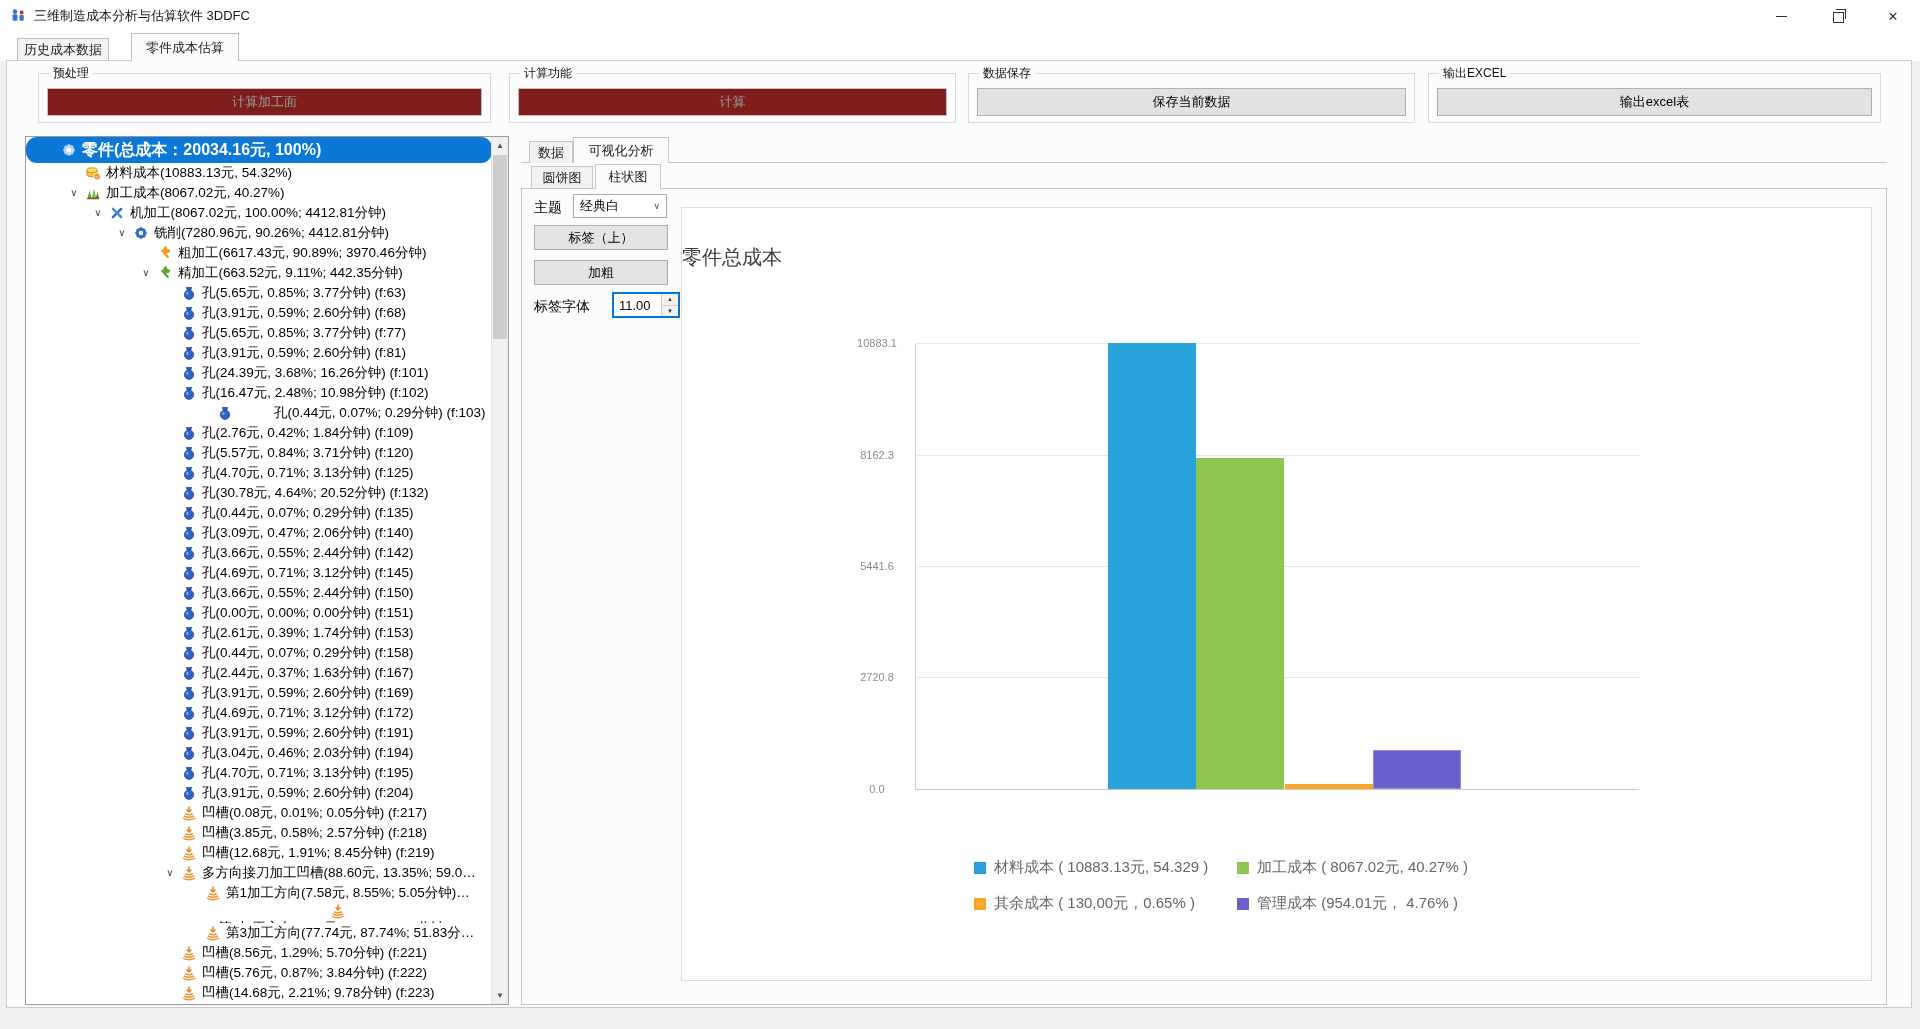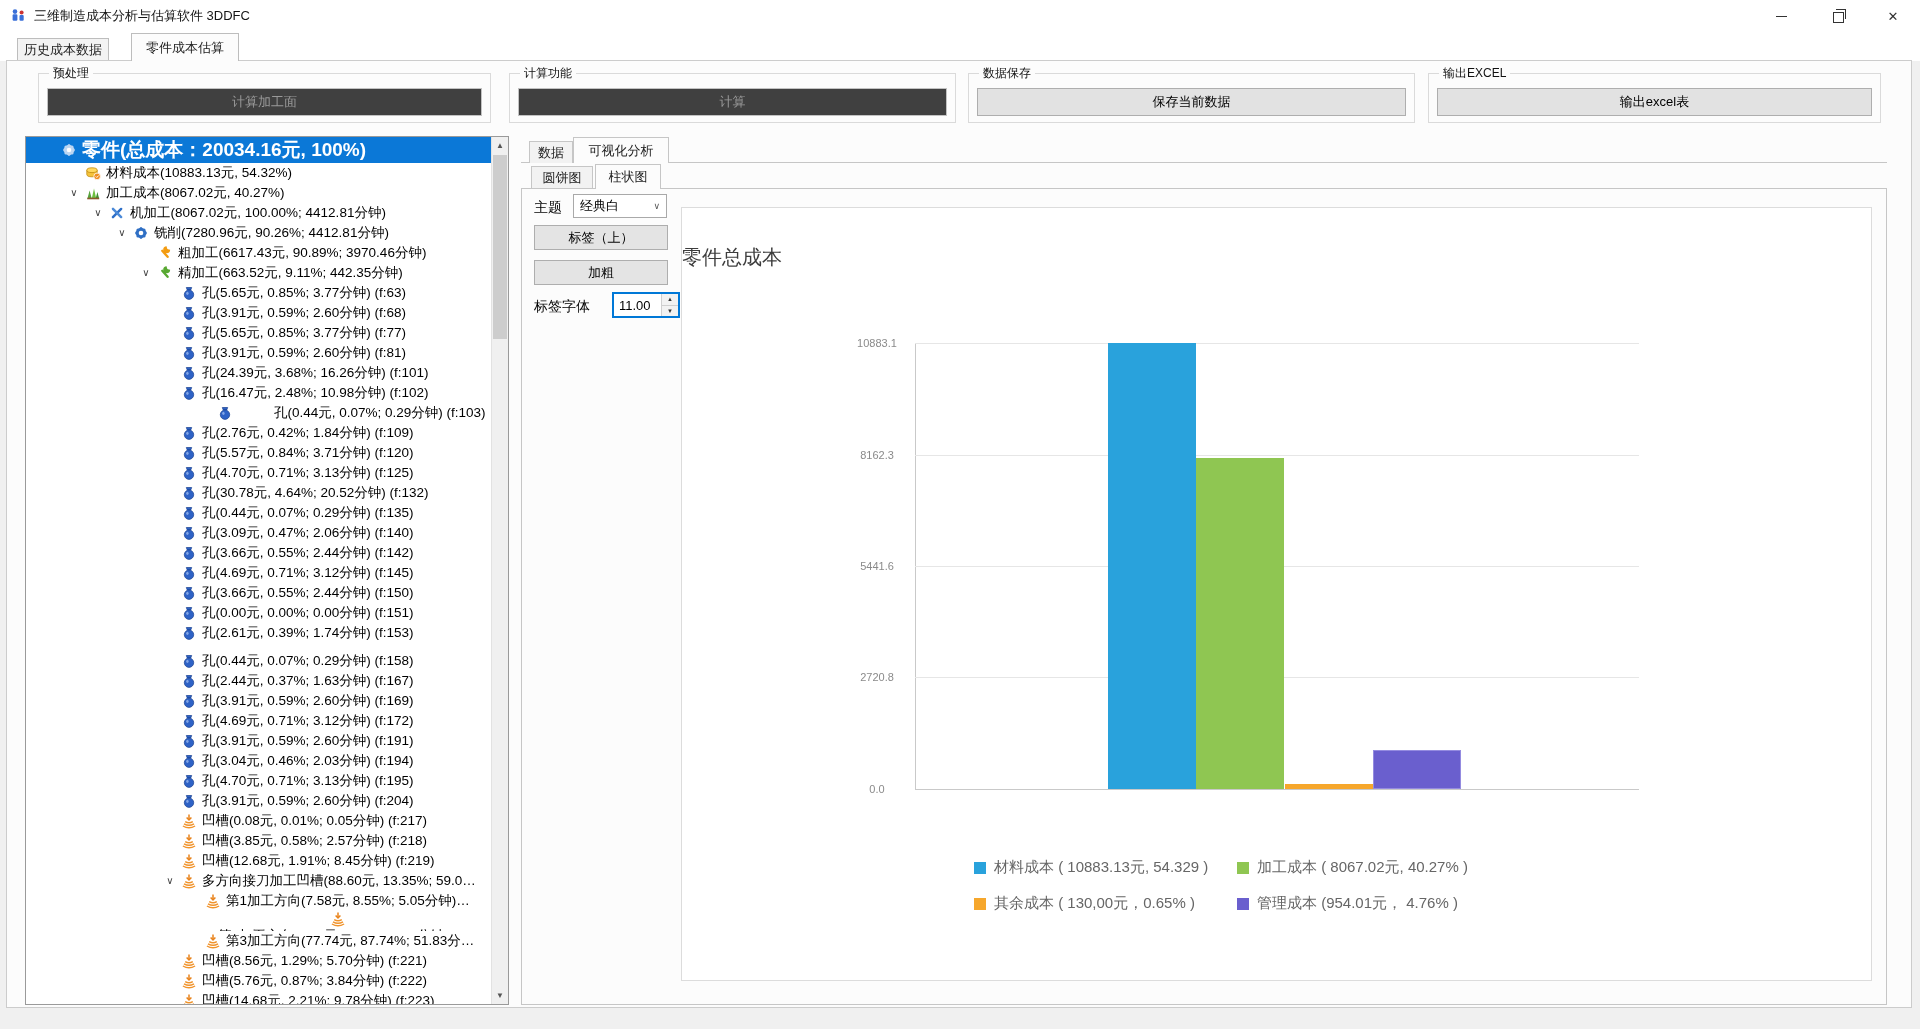--- a/index.html
+++ b/index.html
@@ -27,30 +27,30 @@
   .main-tab.inactive{left:17px;width:92px;height:23px;}
   .main-tab.active{left:112px;width:108px;height:28px;background:#fcfcfc;z-index:3;margin-left:19px;}
   
   .page{position:absolute;left:6px;top:60px;width:1906px;height:948px;background:#fcfcfc;border:1px solid #cccccc;box-sizing:border-box;}
   
   .group{position:absolute;top:12px;height:50px;border:1px solid #dadada;box-sizing:border-box;}
   .group-legend{position:absolute;top:-9px;left:10px;background:#fcfcfc;padding:0 4px;font-size:12px;color:#111;}
   .group-btn{position:absolute;left:8px;right:8px;top:14px;height:28px;font-size:13px;
     display:flex;align-items:center;justify-content:center;box-sizing:border-box;
     background:#e2e2e2;border:1px solid #aeaeae;color:#000;font-family:inherit;}
-  .group-btn.disabled{background:#404040;border-color:#c2c2c2;color:#9a9a9a;}
+  .group-btn.disabled{background:#7f1d1d;border-color:#c2c2c2;color:#9a9a9a;}
   #group-0{left:31px;width:453px;}
   #group-1{left:502px;width:447px;}
   #group-2{left:961px;width:447px;}
   #group-3{left:1421px;width:453px;}
   
   .tree-panel{position:absolute;left:18px;top:75px;width:484px;height:869px;background:#ffffff;border:1px solid #9a9a9a;box-sizing:border-box;overflow:hidden;}
   .tree-rows{position:absolute;left:0;top:0;width:466px;height:867px;overflow:hidden;}
   .tree-row{display:flex;align-items:center;height:20px;white-space:nowrap;overflow:hidden;font-size:13.5px;color:#000;}
-  .tree-row.selected{height:26px;background:#0b78d7;color:#fff;font-weight:bold;font-size:19px;}
+  .tree-row.selected{height:26px;background:#0b78d7;color:#fff;font-weight:bold;font-size:16px;border-radius:11px;}
   .expander{width:20px;flex:0 0 auto;text-align:center;font-size:10px;color:#444;line-height:1;}
   .tree-row.selected .expander{color:#dce9f7;}
   .tree-icon{width:18px;height:16px;flex:0 0 auto;display:inline-flex;align-items:center;justify-content:center;}
   .tree-label{margin-left:4px;}
   
   .vscroll{position:absolute;right:0;top:0;width:17px;height:867px;background:#f0f0f0;border-left:1px solid #e2e2e2;box-sizing:border-box;}
   .scroll-arrow{position:absolute;left:0;width:16px;height:17px;display:flex;align-items:center;justify-content:center;font-size:8px;color:#555;}
   .scroll-arrow.up{top:0;}
   .scroll-arrow.down{bottom:0;}
   .scroll-thumb{position:absolute;left:1px;top:18px;width:14px;height:184px;background:#cdcdcd;}
@@ -409,21 +409,21 @@
           <span class="expander"></span>
           <span class="tree-icon">
             <svg viewBox="0 0 16 16" width="16" height="16">
               <path d="M6.2 4.9 L9.8 4.9 L10.7 2.5 L5.3 2.5 Z" fill="#2e62c6" stroke="#173f8f" stroke-width="0.7"></path>
               <circle cx="8" cy="9.7" r="4.7" fill="#2e62c6" stroke="#173f8f" stroke-width="0.7"></circle>
               <ellipse cx="6.4" cy="8.3" rx="1.2" ry="1.6" fill="#83a6e6"></ellipse>
             </svg>
           </span>
           <span class="tree-label">孔(2.61元, 0.39%; 1.74分钟) (f:153)</span>
         </div>
-        <div class="tree-row" style="padding-left: 134px; margin-top: 8px;">
+        <div class="tree-row" style="padding-left: 134px;">
           <span class="expander"></span>
           <span class="tree-icon">
             <svg viewBox="0 0 16 16" width="16" height="16">
               <path d="M6.2 4.9 L9.8 4.9 L10.7 2.5 L5.3 2.5 Z" fill="#2e62c6" stroke="#173f8f" stroke-width="0.7"></path>
               <circle cx="8" cy="9.7" r="4.7" fill="#2e62c6" stroke="#173f8f" stroke-width="0.7"></circle>
               <ellipse cx="6.4" cy="8.3" rx="1.2" ry="1.6" fill="#83a6e6"></ellipse>
             </svg>
           </span>
           <span class="tree-label">孔(0.44元, 0.07%; 0.29分钟) (f:158)</span>
         </div>

